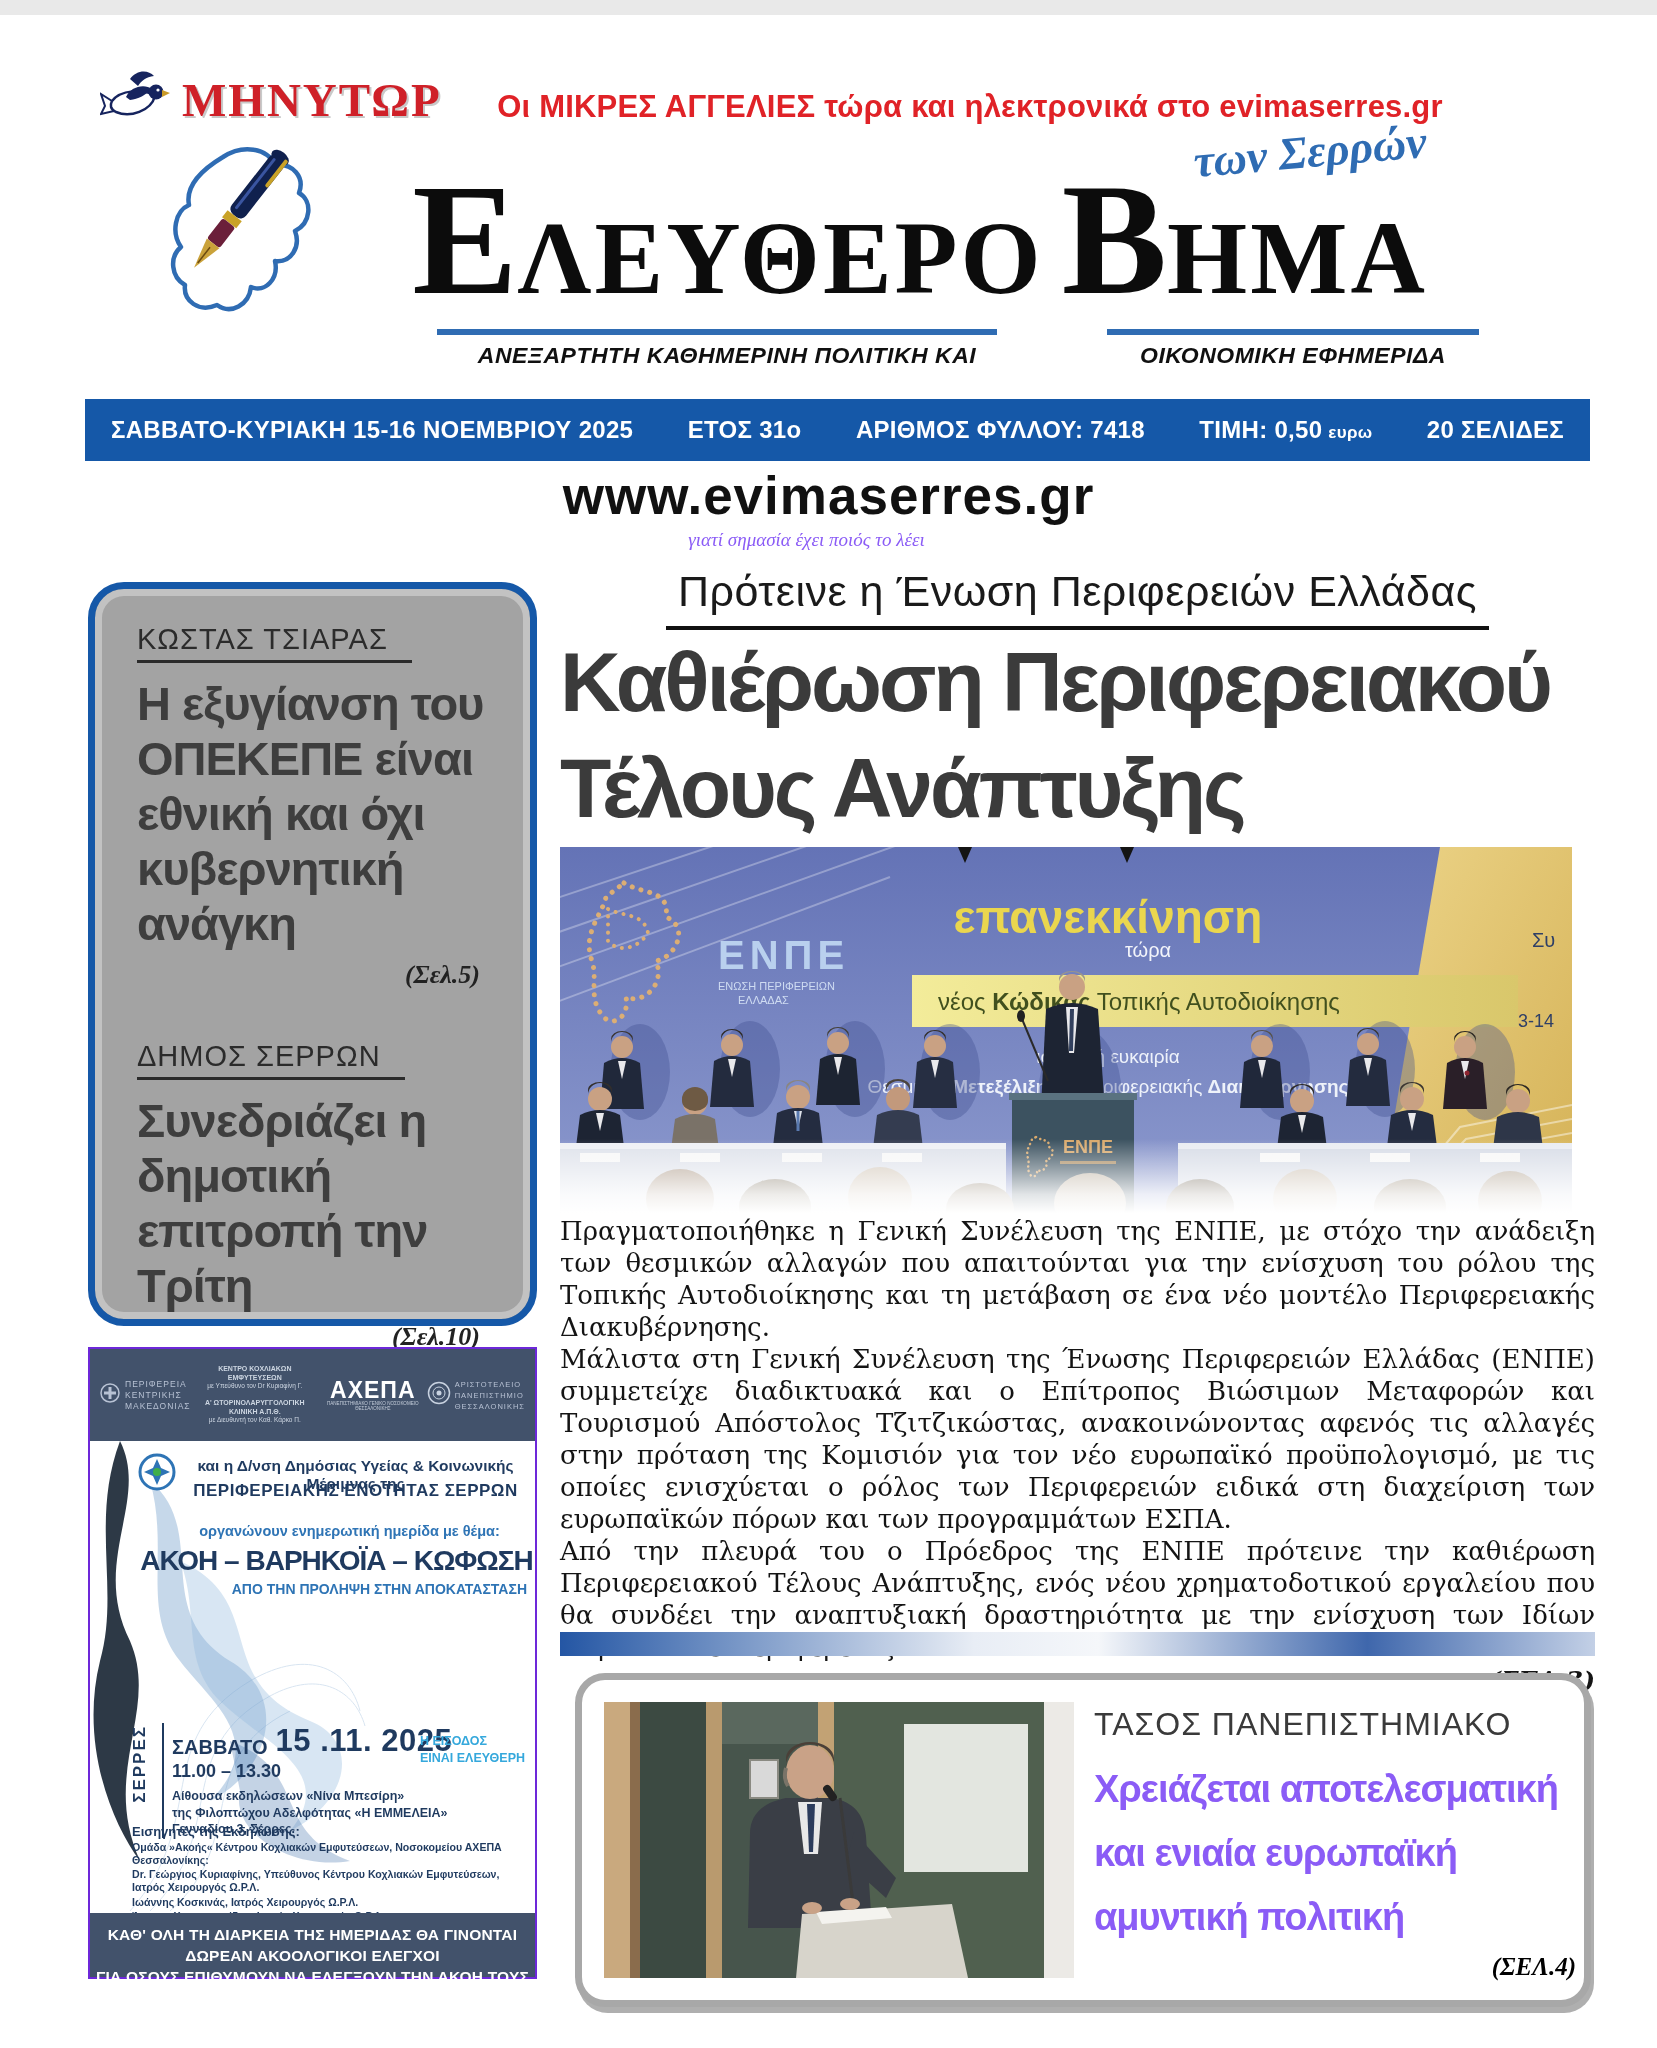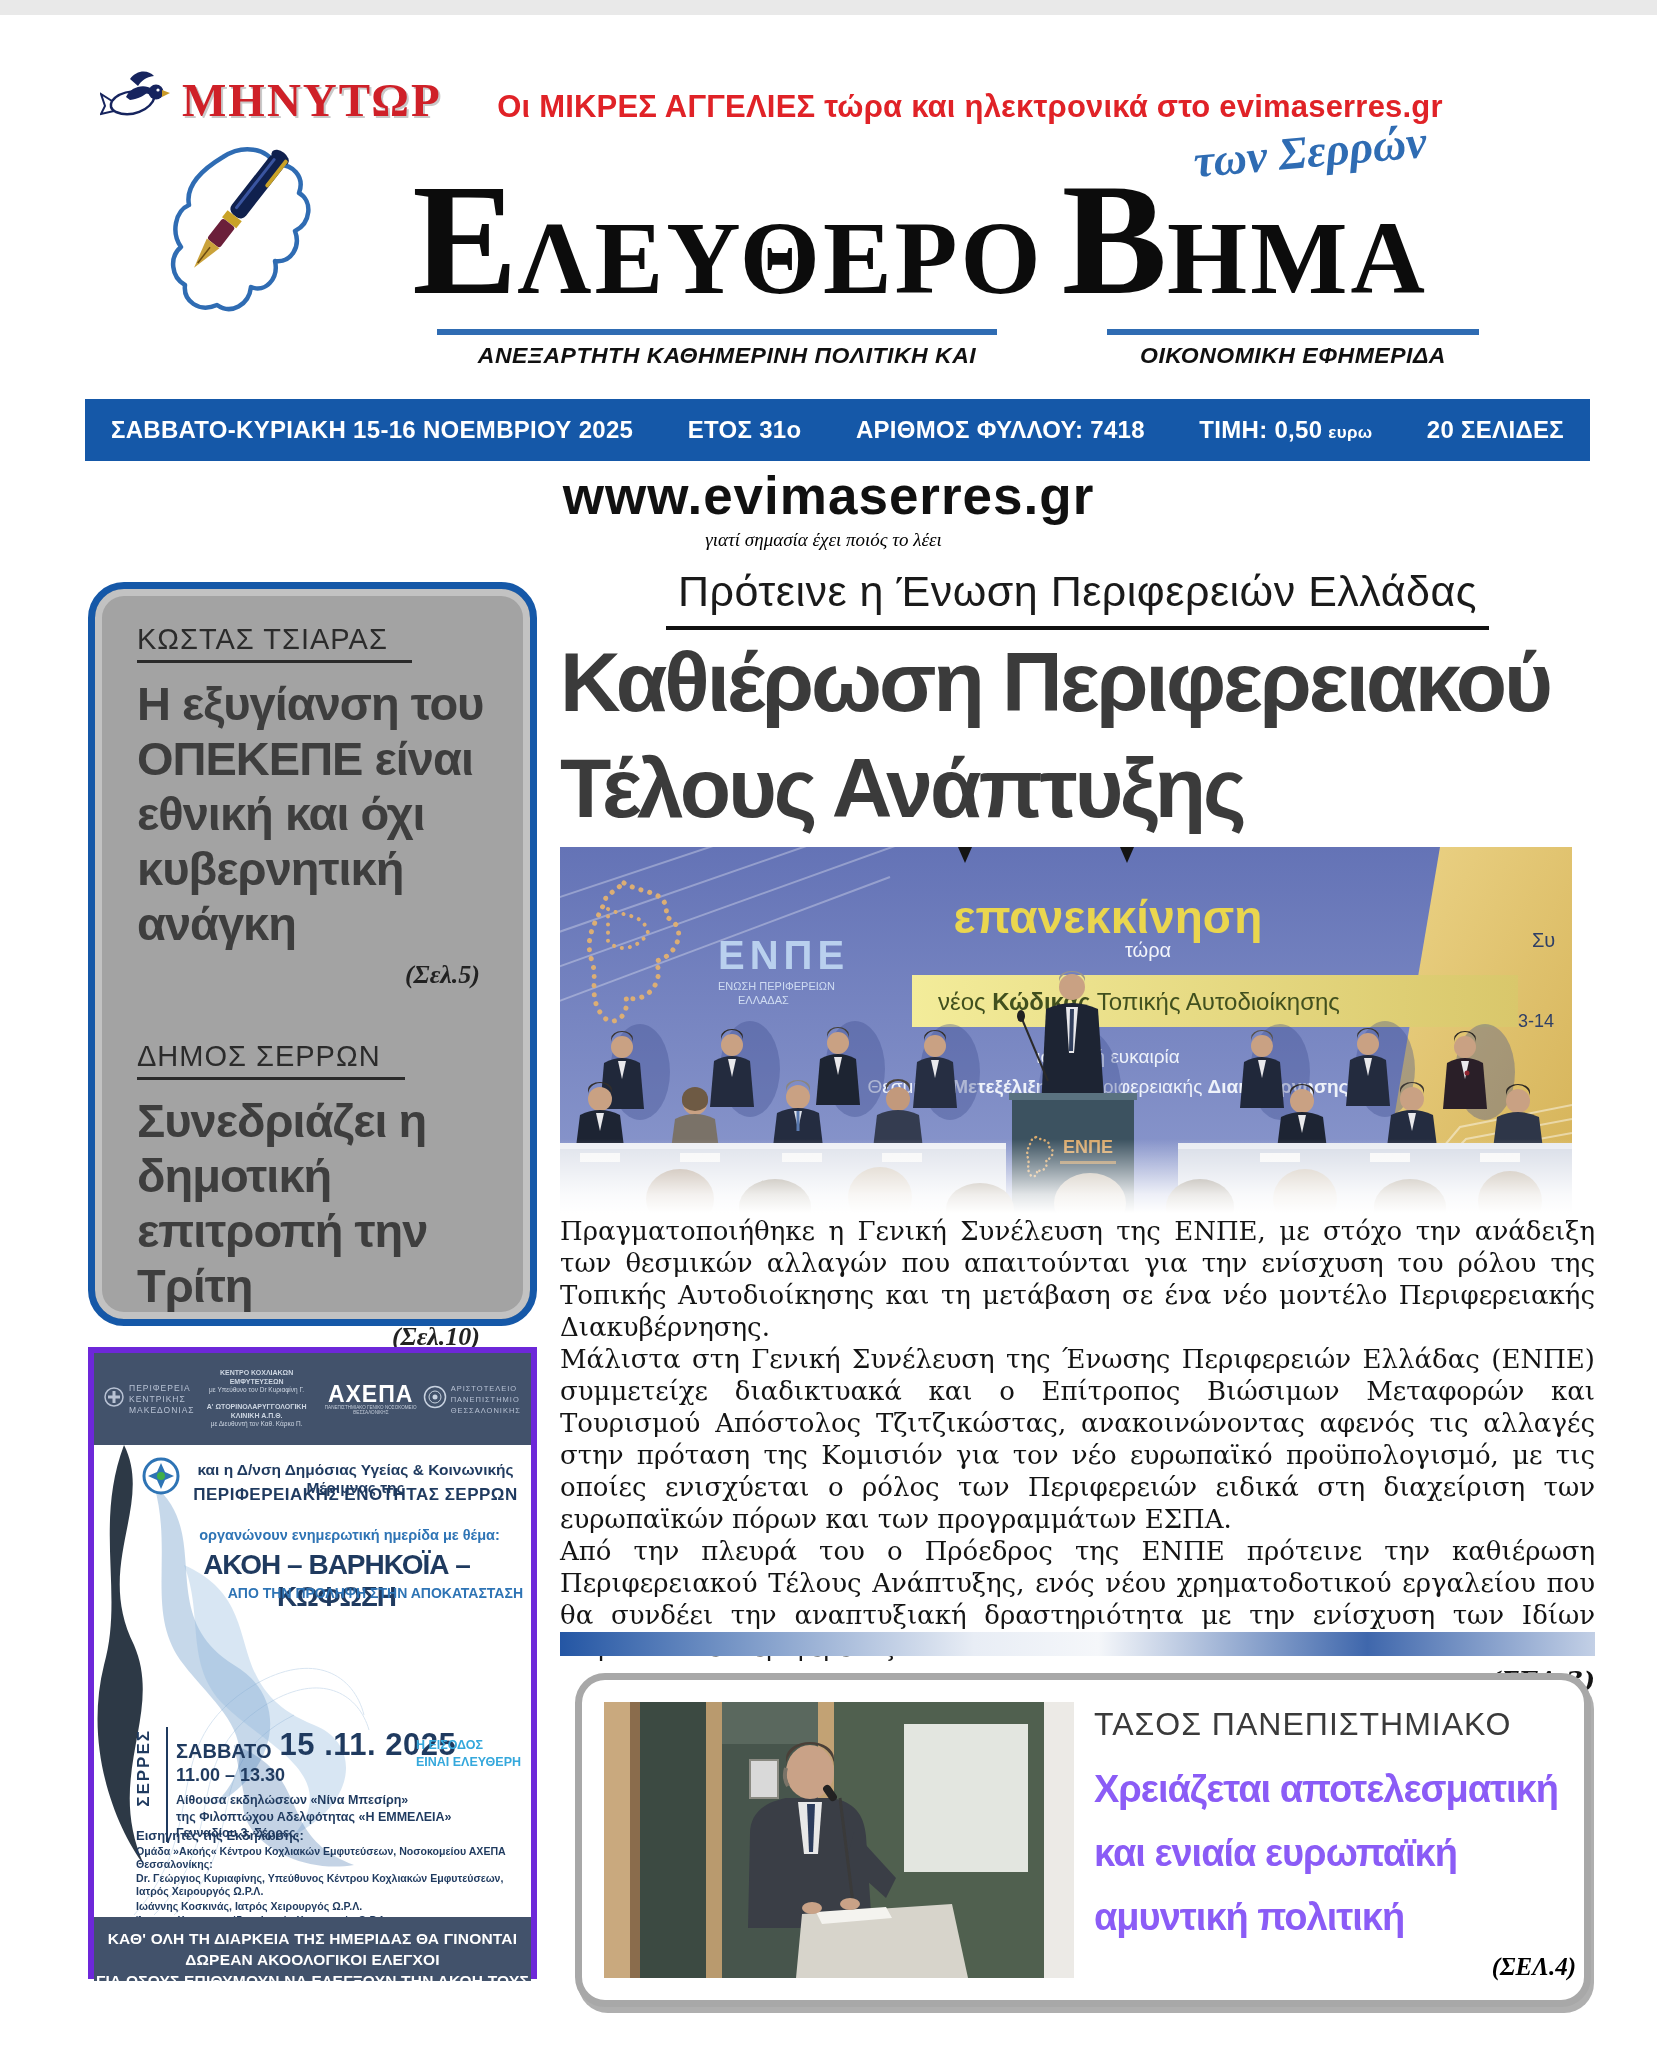--- a/index.html
+++ b/index.html
@@ -36,22 +36,22 @@
   
   .infobar { left:85px; top:384px; width:1505px; height:62px; background:#1558a8; color:#ffffff;
              display:flex; align-items:center; justify-content:space-between; padding:0 26px;
              font-weight:700; font-size:24px; letter-spacing:0.3px; }
   .infobar .unit { font-size:17px; font-weight:700; margin-left:6px; }
   .price-wrap { display:flex; align-items:baseline; }
 
   
   .siteurl { left:0; top:450px; width:1657px; text-align:center; font-size:53px; font-weight:700;
              color:#111111; letter-spacing:1px; }
-  .tagline { left:17px; top:514px; width:1613px; text-align:center; font-family:"Liberation Serif", serif;
-             font-style:italic; font-size:19px; color:#000000; }
+  .tagline { left:0; top:514px; width:1613px; text-align:center; font-family:"Liberation Serif", serif;
+             font-style:italic; font-size:19px; color:#8b5cf6; }
 
   
   .box1 { left:88px; top:567px; width:449px; height:744px; background:#a3a3a3; border:7px solid #1558a8;
           border-radius:36px; box-shadow: inset 0 0 0 7px #c2c2c2; padding:34px 44px 0 42px; }
   .kicker-sm { display:inline-block; font-size:29px; color:#2b2b2b; border-bottom:3px solid #2b2b2b;
                padding:0 24px 4px 0; letter-spacing:1px; }
   .head-sm { margin-top:14px; font-size:47px; line-height:1.17; font-weight:800; color:#3e3e3e; letter-spacing:-1px; }
   .pageref { text-align:right; font-family:"Liberation Serif", serif; font-style:italic; font-weight:700;
              font-size:26px; color:#222; margin-top:8px; padding-right:6px; }
   .art2 { margin-top:50px; }
@@ -75,21 +75,21 @@
   .box2 { left:575px; top:1658px; width:1016px; height:334px; background:#fff; border:7px solid #a8a8a8;
           border-radius:30px; box-shadow:3px 6px 0 rgba(110,110,110,.55); padding:22px; display:flex; gap:20px; }
   .box2-photo { flex:none; }
   .box2-text { flex:1; padding-top:4px; }
   .kicker-b { font-size:32px; color:#3a3a3a; letter-spacing:1px; }
   .head-b { margin-top:14px; font-size:38px; line-height:64px; font-weight:800; color:#8b5cf6; letter-spacing:-1px; width:482px; }
   .ref-b { text-align:right; font-family:"Liberation Serif", serif; font-style:italic; font-weight:700;
            font-size:25px; margin-top:4px; }
 
   
-  .poster { left:88px; top:1332px; width:449px; height:632px; border:6px solid #6d28d9; background:#fff; }
+  .poster { left:88px; top:1332px; width:449px; height:632px; border:2px solid #6d28d9; background:#fff; }
   .poster-head { height:92px; background:#42526b; display:flex; align-items:center; justify-content:space-between;
                  padding:0 10px; color:#c8d2e0; }
   .ph-block { text-align:center; }
   .ph-t1 { font-size:8.5px; letter-spacing:1px; line-height:11px; color:#b8c2d4; text-align:left; }
   .ph-t2 { font-size:6.5px; line-height:8.5px; color:#cdd6e2; text-align:center; }
   .ph-t2 b { font-size:7px; }
   .ph-axepa { font-size:23px; font-weight:800; color:#ffffff; letter-spacing:1px; line-height:22px; }
   .ph-axepa-sub { font-size:4.6px; color:#c2cbd8; }
   .ph-seal { display:flex; align-items:center; gap:4px; }
   .poster-body { position:relative; height:472px; overflow:hidden; background:#fff; }

